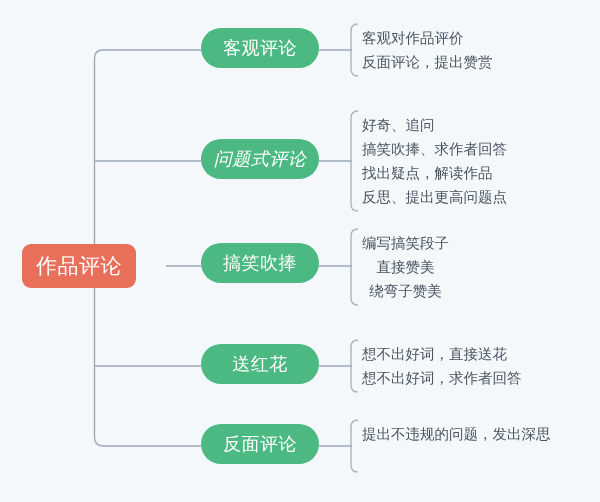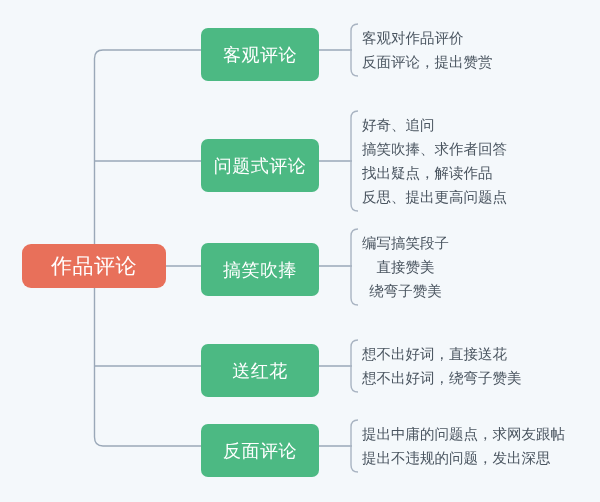--- a/index.html
+++ b/index.html
@@ -33,35 +33,36 @@
     align-items: center;
     justify-content: center;
     color: #ffffff;
     border-radius: 7px;
     letter-spacing: 0.5px;
     white-space: nowrap;
   }
   .root-node {
     left: 22px;
     top: 244px;
-    width: 144px;
+    width: 114px;
     height: 44px;
     background: #e8705a;
     font-size: 21px;
     border-radius: 9px;
   }
   .branch-node {
     left: 201px;
     width: 118px;
-    height: 53px;
+    height: 40px;
     background: #4cb983;
     font-size: 18px;
+    border-radius: 21px;
   }
   .branch-node.b0 { top: 28px; }
-  .branch-node.b1 { top: 139px; }
+  .branch-node.b1 { top: 139px; font-style: italic; }
   .branch-node.b2 { top: 243px; }
   .branch-node.b3 { top: 344px; }
   .branch-node.b4 { top: 424px; }
 
   .leaf-group {
     position: absolute;
     left: 362px;
     color: #4a5560;
     font-size: 14.5px;
     line-height: 24px;
@@ -140,21 +141,20 @@
   </div>
 
   <div class="leaf-group g2">
     <div class="leaf-line">编写搞笑段子</div>
     <div class="leaf-line">直接赞美</div>
     <div class="leaf-line">绕弯子赞美</div>
   </div>
 
   <div class="leaf-group g3">
     <div class="leaf-line">想不出好词，直接送花</div>
-    <div class="leaf-line">想不出好词，绕弯子赞美</div>
+    <div class="leaf-line">想不出好词，求作者回答</div>
   </div>
 
   <div class="leaf-group g4">
-    <div class="leaf-line">提出中庸的问题点，求网友跟帖</div>
     <div class="leaf-line">提出不违规的问题，发出深思</div>
   </div>
 
 </div>
 
 </body></html>

